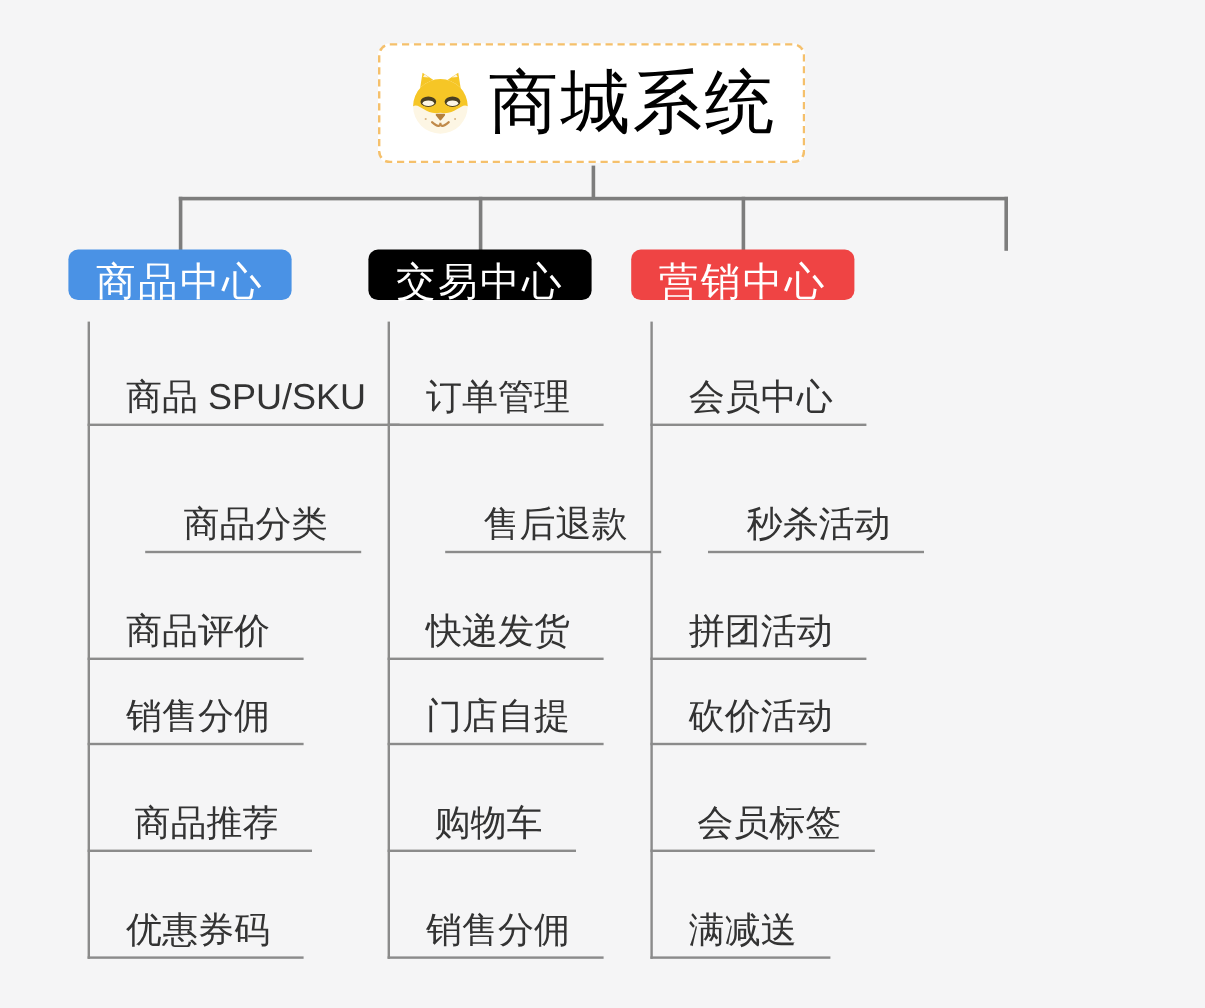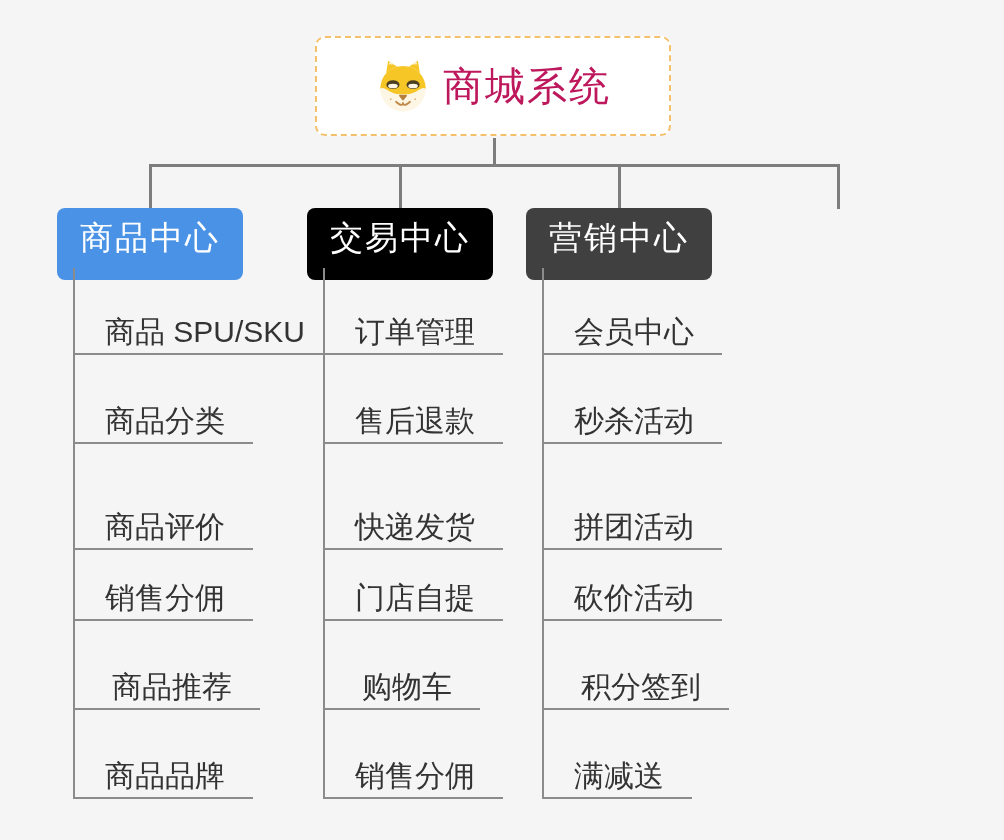--- a/index.html
+++ b/index.html
@@ -18,22 +18,22 @@
     position:absolute;left:315px;top:36px;
     width:356px;height:100px;
     background:#ffffff;
     border:2px dashed #f5c06b;
     border-radius:10px;
     display:flex;align-items:center;justify-content:center;
     gap:12px;
     box-sizing:border-box;
   }
   .root-title{
-    font-size:40px;
-    color:#be185d;
+    font-size:58px;
+    color:#000000;
     letter-spacing:2px;
     white-space:nowrap;
   }
   .dog{width:56px;height:56px;display:inline-block;}
   
   .conn{position:absolute;background:#7d7d7d;}
   .stem{left:493px;top:138px;width:3px;height:28px;}
   .hbar{left:149px;top:164px;width:691px;height:3px;}
   .drop{top:164px;width:3px;height:45px;}
   .drop.d1{left:149px;}
@@ -41,46 +41,47 @@
   .drop.d3{left:618px;}
   .drop.d4{left:837px;}
   
   .branch{position:absolute;top:208px;width:250px;height:620px;}
   .branch.c1{left:57px;}
   .branch.c2{left:307px;}
   .branch.c3{left:526px;}
   .branch.c4{left:745px;}
   .pill{
     position:absolute;left:0;top:0;
-    width:186px;height:72px;
+    width:186px;height:42px;
     border-radius:8px;
     color:#ffffff;
     font-size:33px;
     line-height:60px;
     text-align:center;
     letter-spacing:2px;
     white-space:nowrap;
+    font-family:Liberation Mono, monospace;
   }
   .vline{
     position:absolute;
     left:16px;top:60px;
     width:2px;height:531px;
     background:#8b8b8b;
   }
   .leaf{
     position:absolute;left:16px;
     padding:0 28px 6px 32px;
     border-bottom:2px solid #8b8b8b;
     font-size:30px;
     line-height:30px;
     color:#333333;
     white-space:nowrap;
   }
   .leaf.r1{top:109px;}
-  .leaf.r2{top:198px;}
+  .leaf.r2{top:215px;margin-left:48px;}
   .leaf.r3{top:304px;}
   .leaf.r4{top:375px;}
   .leaf.r5{top:464px;padding-left:39px;}
   .leaf.r6{top:553px;}
 </style>
 </head>
 <body>
 
 <div class="canvas">
 
@@ -121,39 +122,39 @@
   <div class="conn drop d4"></div>
 
   <div class="branch c1">
     <div class="pill" style="background-color: rgb(74, 146, 229);">商品中心</div>
     <div class="vline"></div>
     <div class="leaf r1">商品 SPU/SKU</div>
     <div class="leaf r2">商品分类</div>
     <div class="leaf r3">商品评价</div>
     <div class="leaf r4">销售分佣</div>
     <div class="leaf r5">商品推荐</div>
-    <div class="leaf r6">商品品牌</div>
+    <div class="leaf r6">优惠券码</div>
   </div>
 
   <div class="branch c2">
     <div class="pill" style="background-color: #000000;">交易中心</div>
     <div class="vline"></div>
     <div class="leaf r1">订单管理</div>
     <div class="leaf r2">售后退款</div>
     <div class="leaf r4">门店自提</div>
     <div class="leaf r3">快递发货</div>
     <div class="leaf r5">购物车</div>
     <div class="leaf r6">销售分佣</div>
   </div>
 
   <div class="branch c3">
-    <div class="pill" style="background-color: #404040;">营销中心</div>
+    <div class="pill" style="background-color: #ef4444;">营销中心</div>
     <div class="vline"></div>
     <div class="leaf r1">会员中心</div>
     <div class="leaf r2">秒杀活动</div>
     <div class="leaf r3">拼团活动</div>
     <div class="leaf r4">砍价活动</div>
-    <div class="leaf r5">积分签到</div>
+    <div class="leaf r5">会员标签</div>
     <div class="leaf r6">满减送</div>
   </div>
 
 
 </div>
 
 </body></html>

